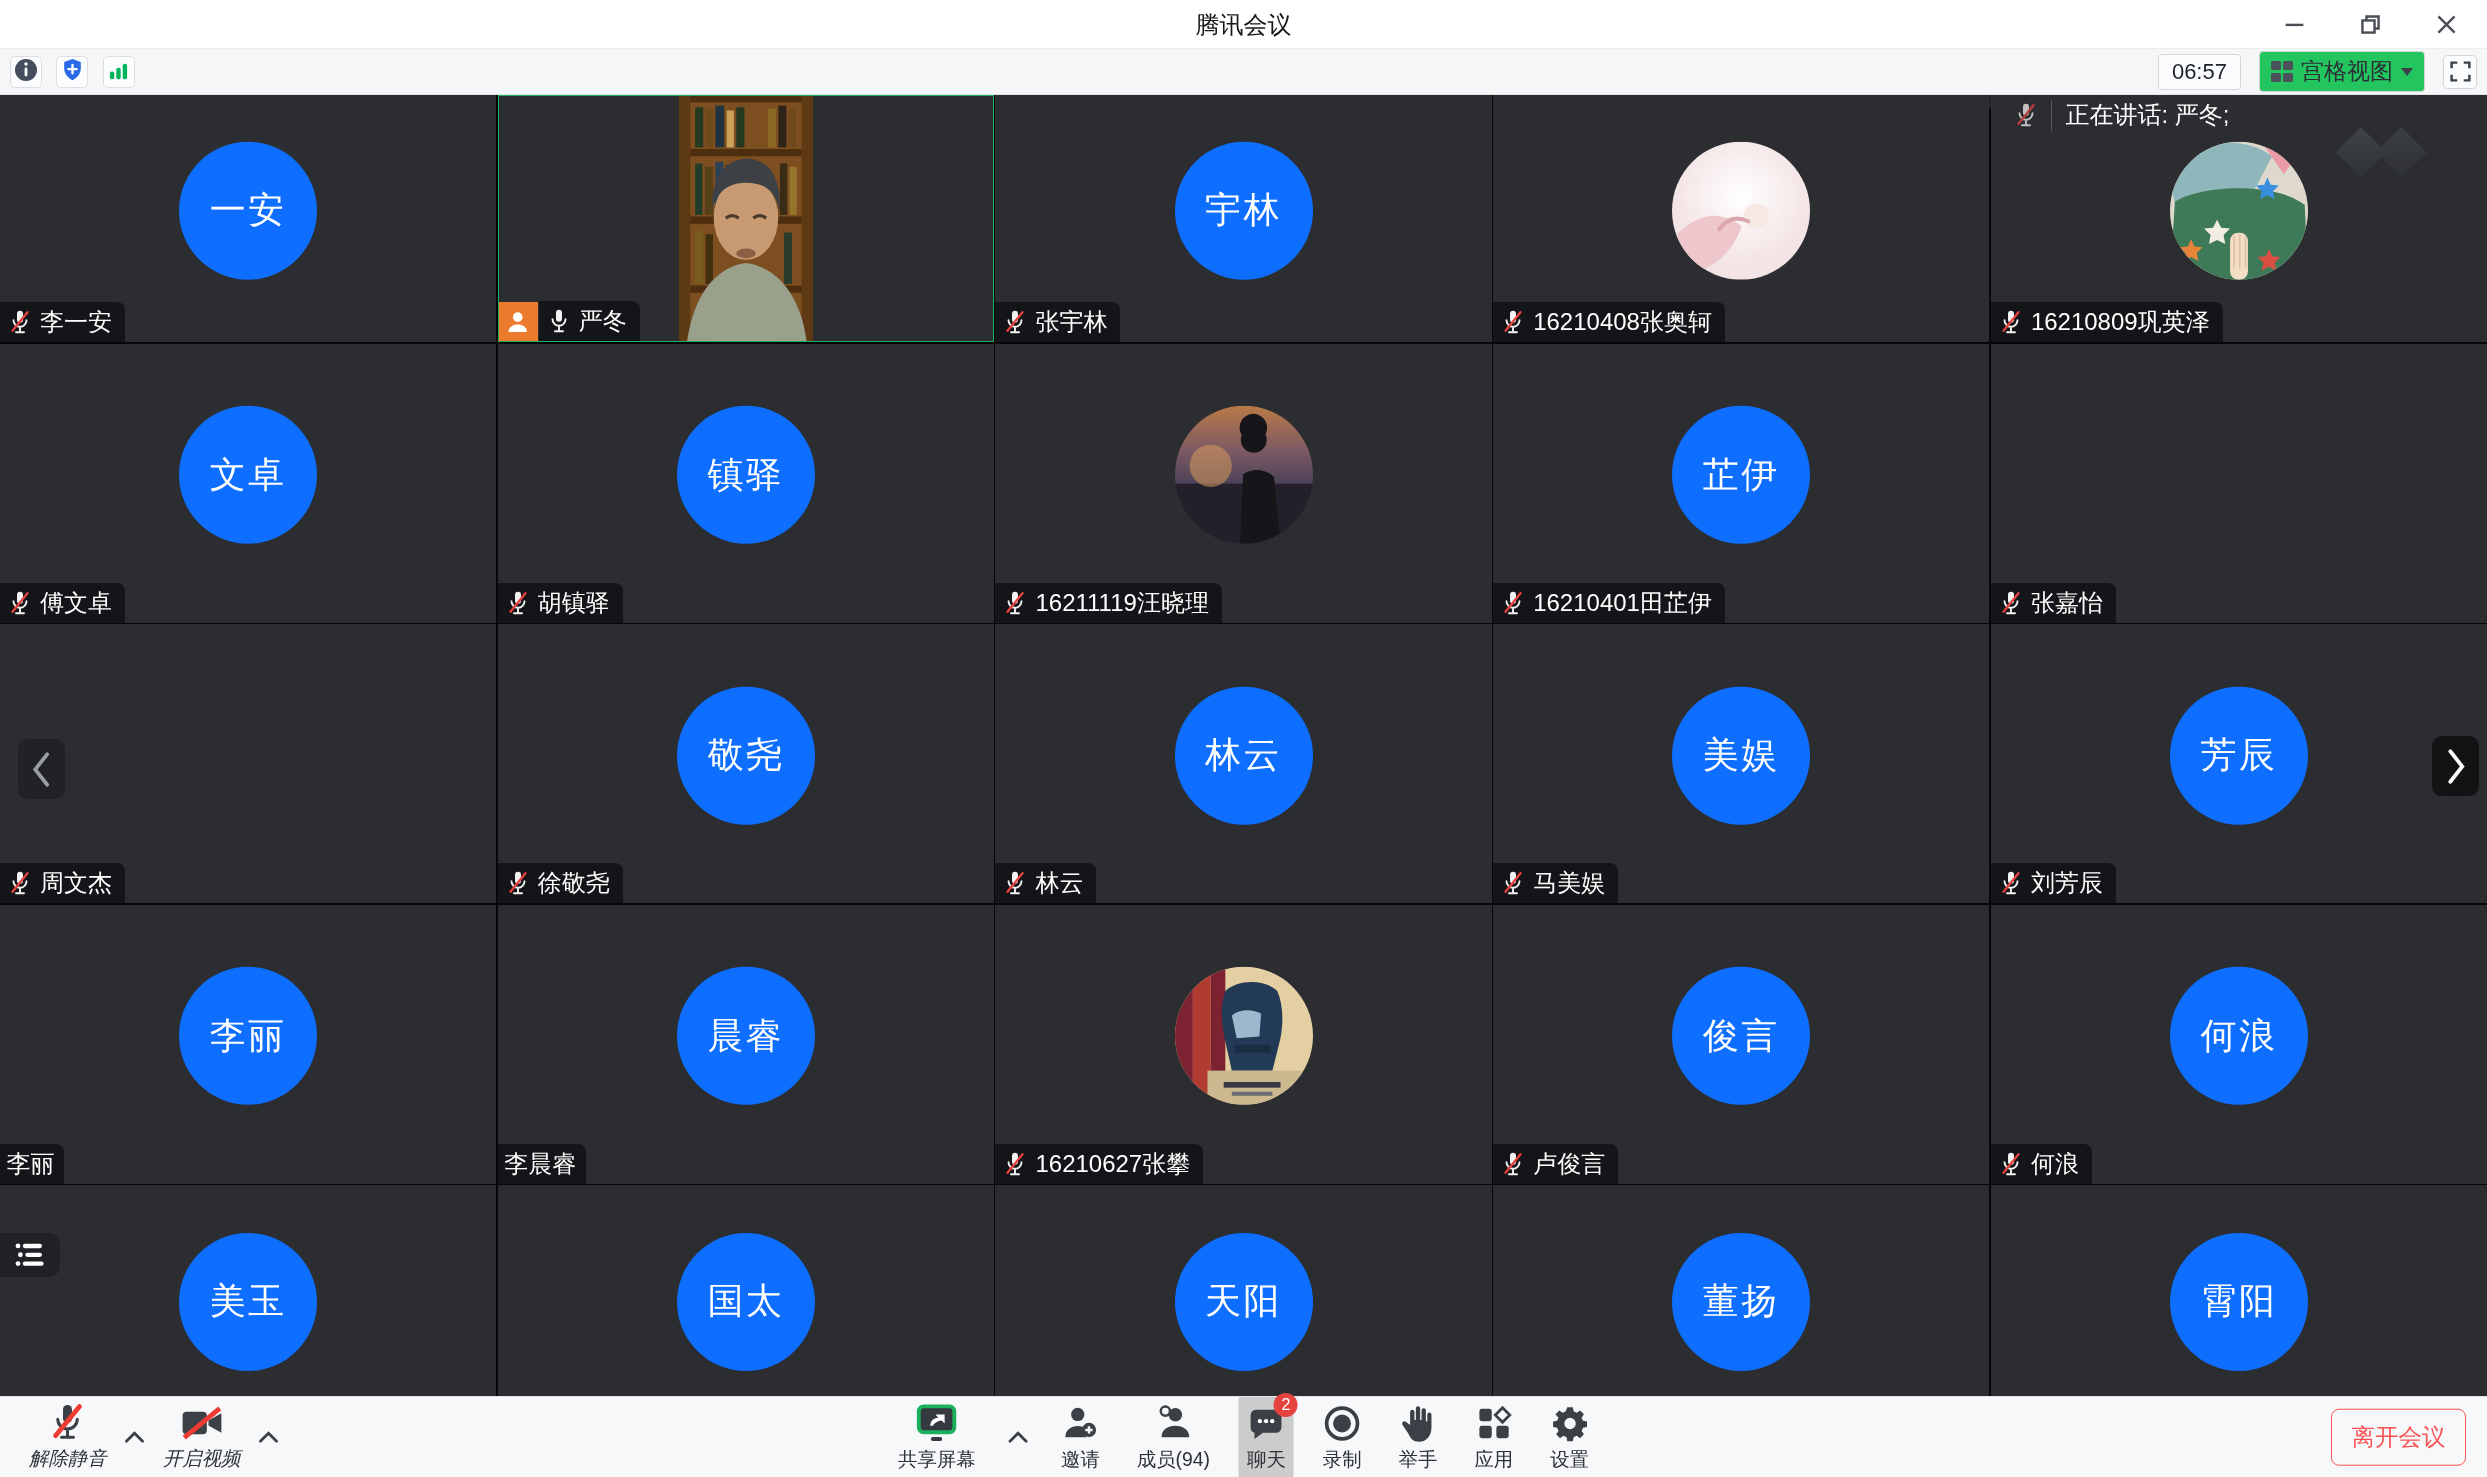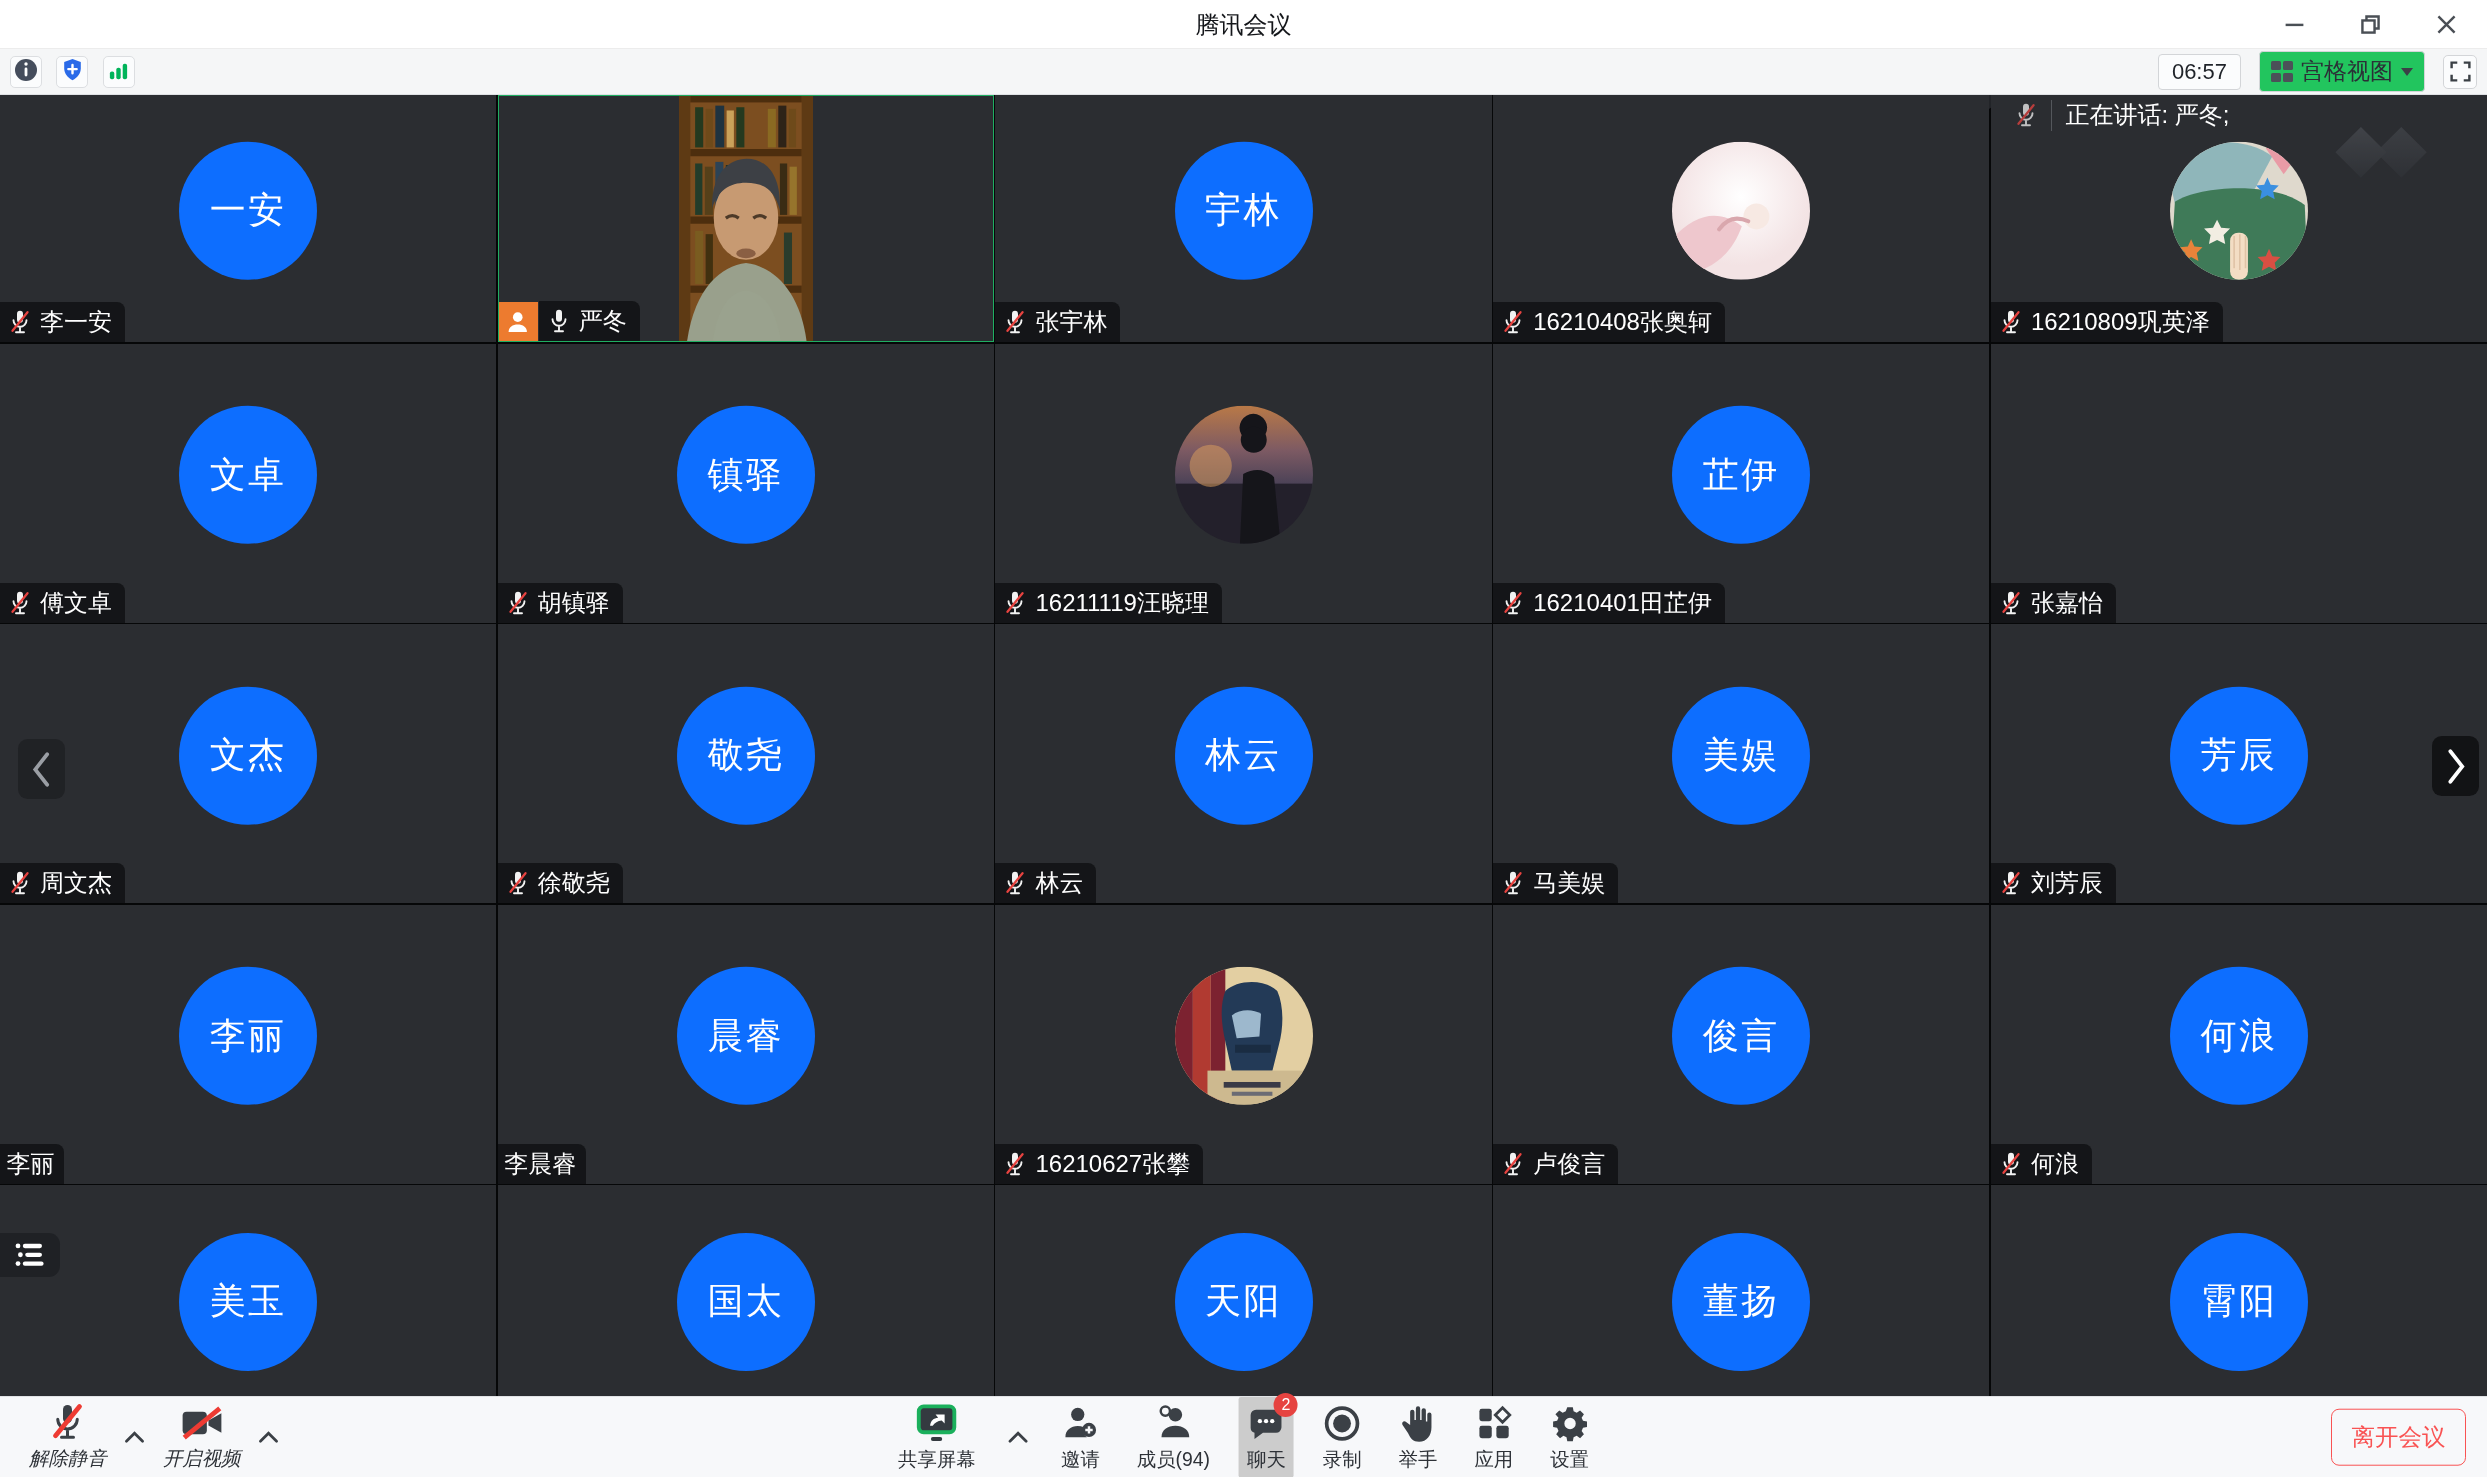--- a/index.html
+++ b/index.html
@@ -406,21 +406,20 @@
           <svg width="24" height="27.5" viewBox="0 0 24 26" fill="none" stroke="#f2f2f2" stroke-width="1.9" stroke-linecap="round">
     <rect x="9" y="2" width="6" height="12" rx="3" fill="#f2f2f2" stroke="none"></rect>
     <path d="M5.5 11.5a6.5 6.5 0 0 0 13 0M12 18.5v4M8 23.5h8"></path>
     <path d="M4.5 22 19.5 3.5" stroke="#e64340" stroke-width="2.3"></path>
           </svg>
         </span>
         <span>张嘉怡</span>
       </div>
     </div>
     <div class="tile">
-      <div class="avatar initials">文杰</div>
       <div class="namebar">
         <span style="display: flex;">
           <svg width="24" height="27.5" viewBox="0 0 24 26" fill="none" stroke="#f2f2f2" stroke-width="1.9" stroke-linecap="round">
     <rect x="9" y="2" width="6" height="12" rx="3" fill="#f2f2f2" stroke="none"></rect>
     <path d="M5.5 11.5a6.5 6.5 0 0 0 13 0M12 18.5v4M8 23.5h8"></path>
     <path d="M4.5 22 19.5 3.5" stroke="#e64340" stroke-width="2.3"></path>
           </svg>
         </span>
         <span>周文杰</span>
       </div>

